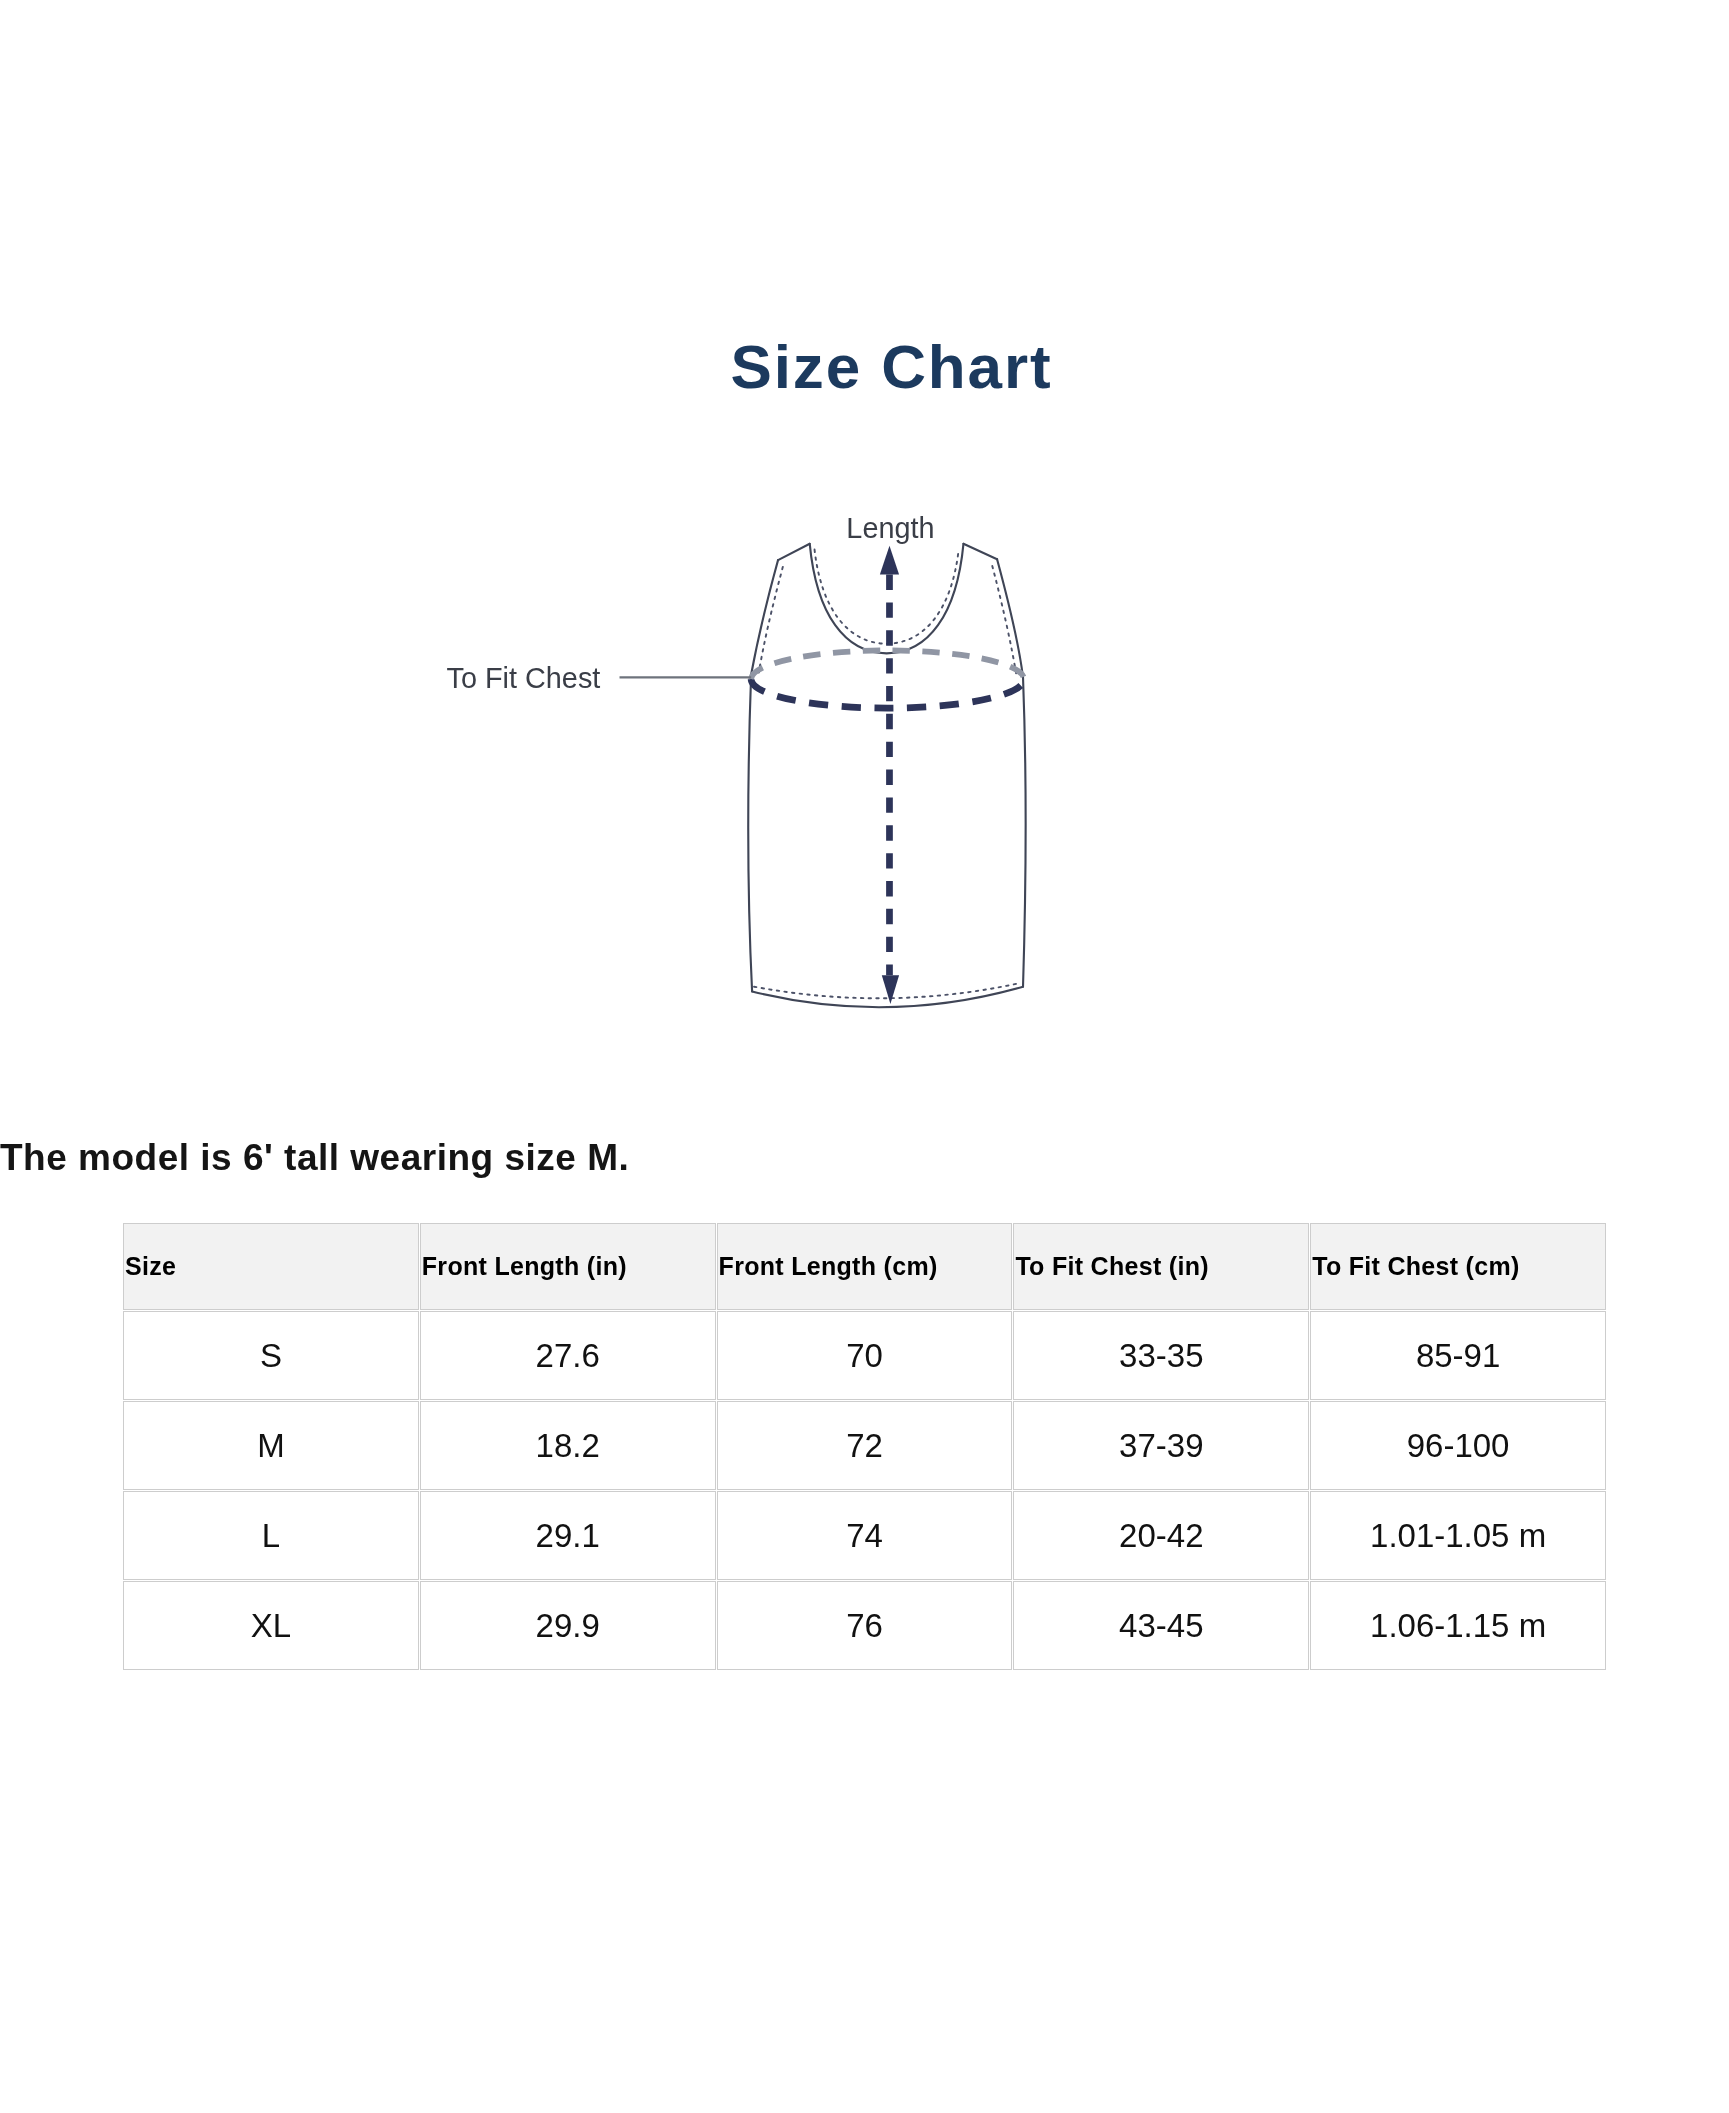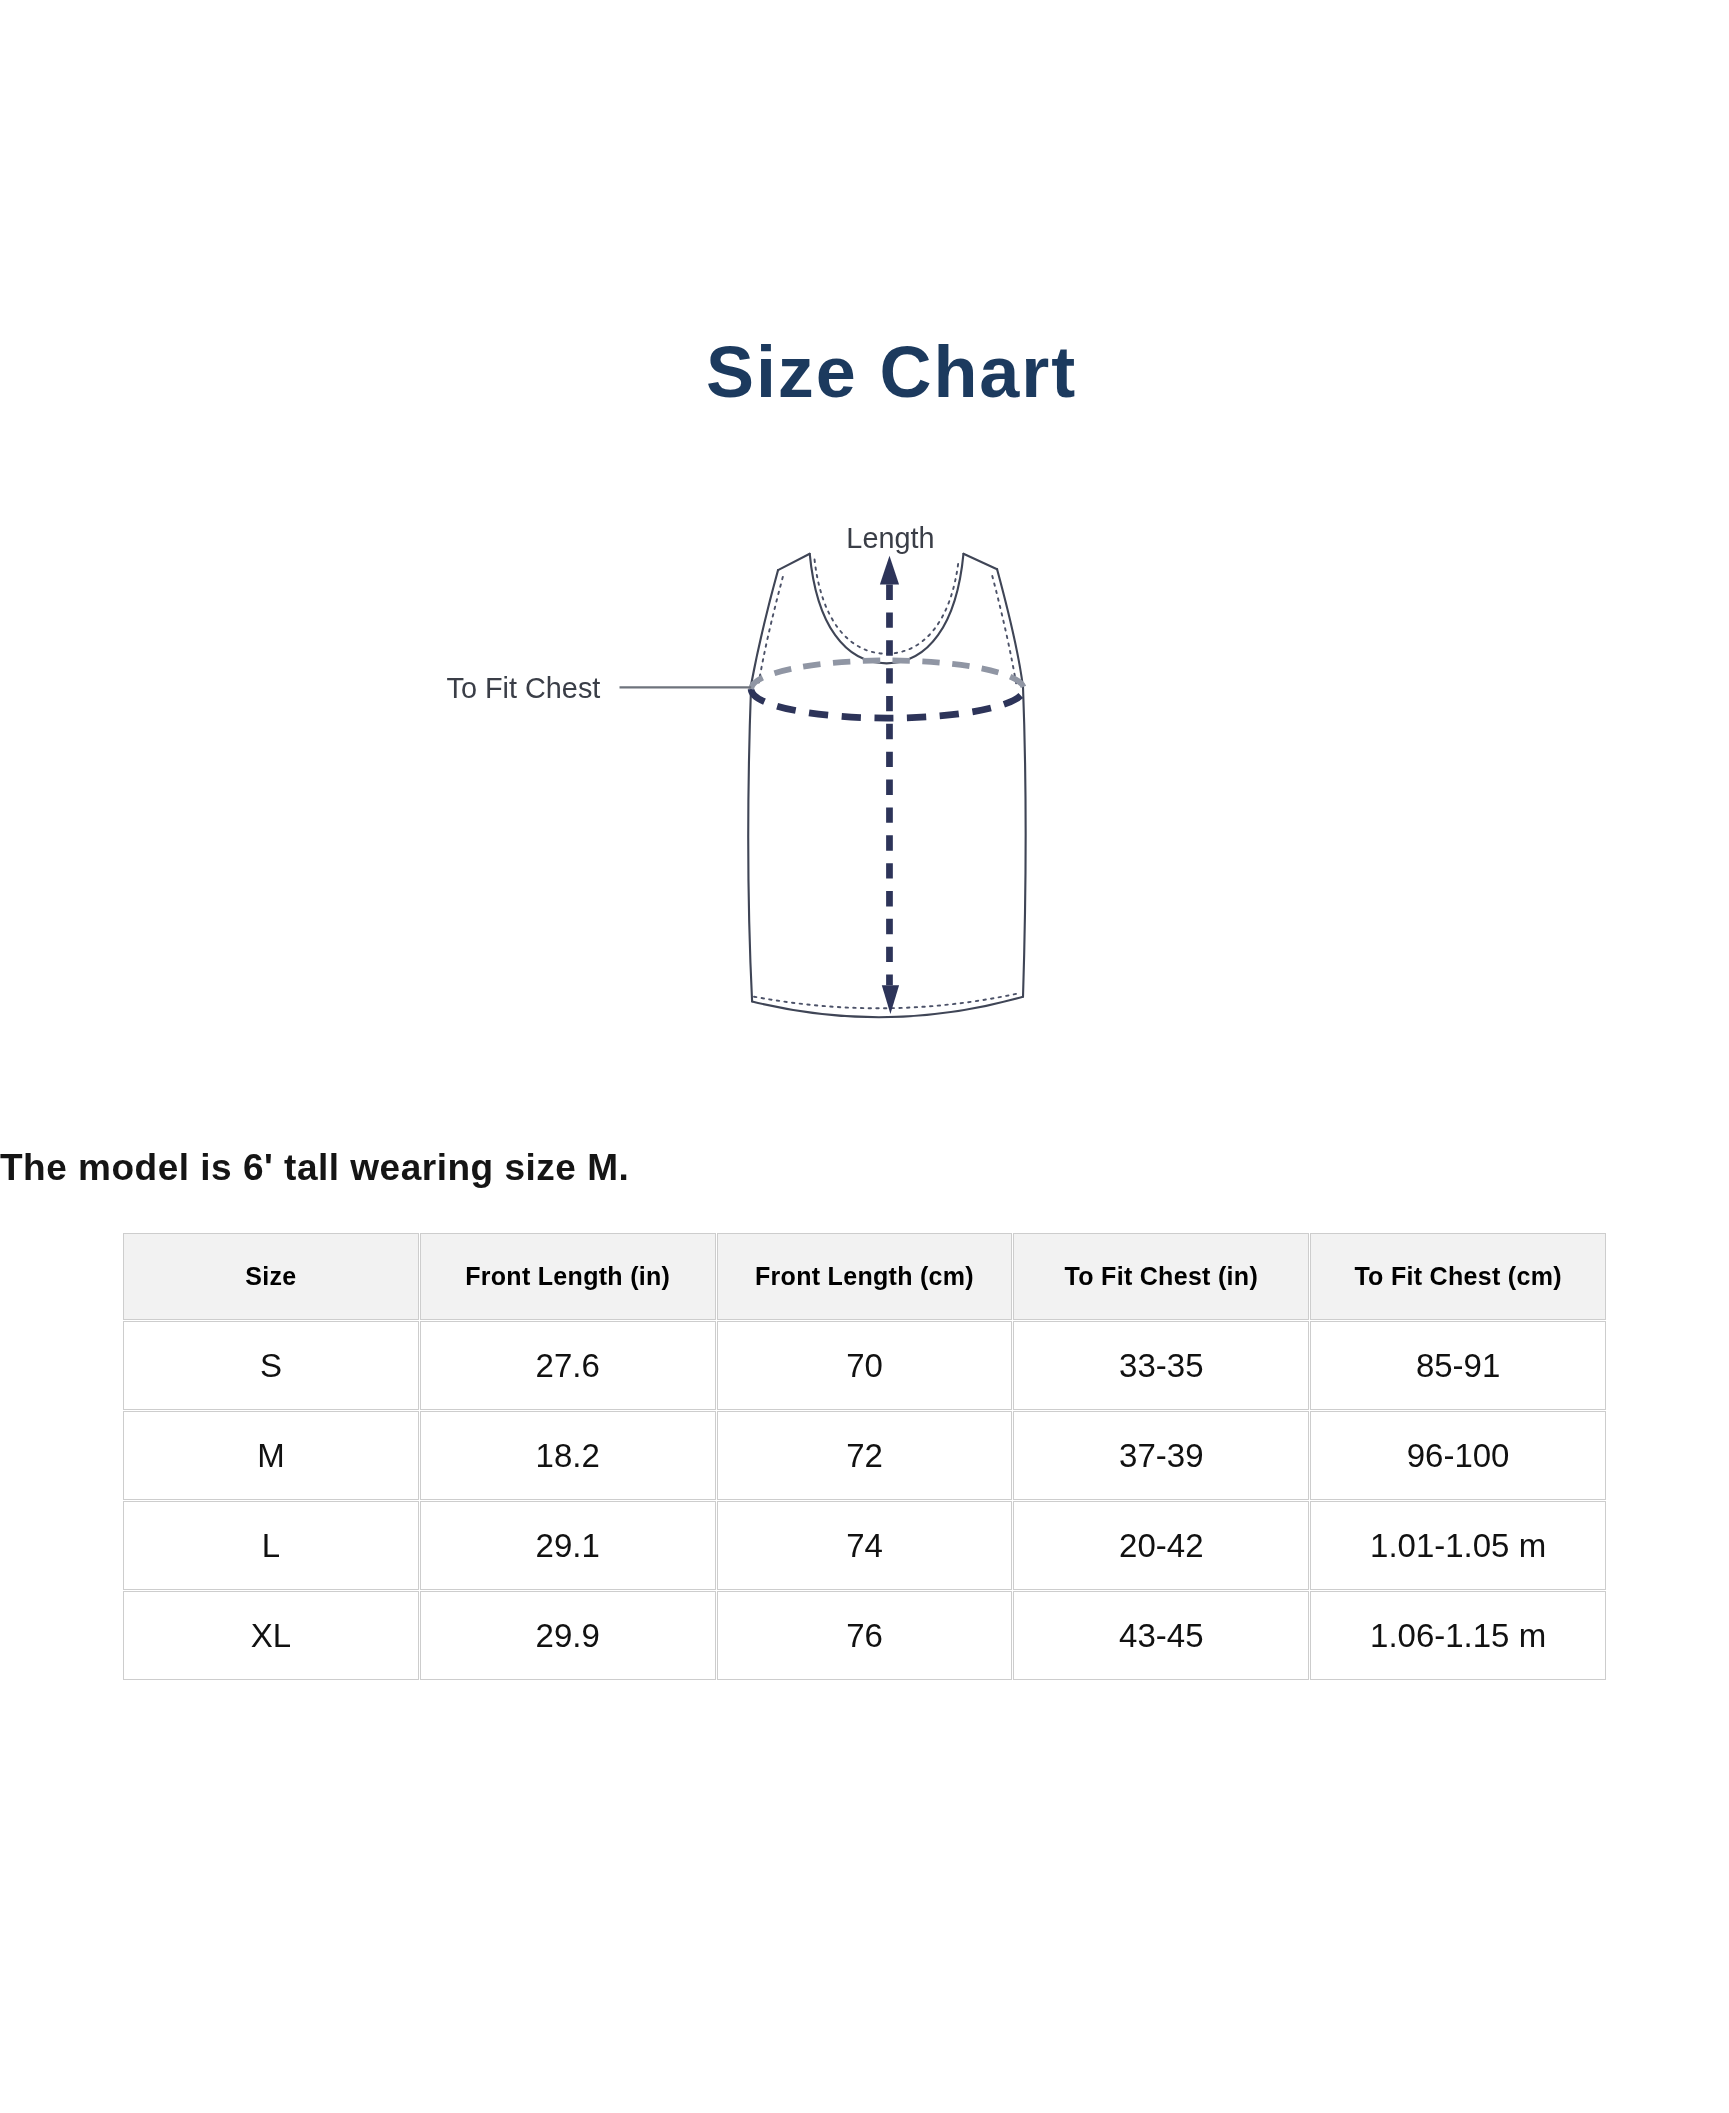--- a/index.html
+++ b/index.html
@@ -14,21 +14,21 @@
   .page {
     position: relative;
     width: 1729px;
     height: 2114px;
     background: #ffffff;
   }
   .title {
     margin: 0;
     padding: 336px 0 0 54px;
     text-align: center;
-    font-size: 72px;
+    font-size: 62px;
     line-height: 1;
     font-weight: 700;
     letter-spacing: 1.9px;
     color: var(--title_navy, #1c3a5e);
   }
   .diagram {
     width: 961px;
     height: 538px;
     margin: 92px 0 0 384px;
     position: relative;
@@ -59,21 +59,21 @@
     border-spacing: 1.9px;
     table-layout: fixed;
   }
   .size-table th {
     background: var(--header_bg, #f2f2f2);
     border: 1px solid var(--table_border, #cdcdcd);
     height: 83px;
     font-size: 25px;
     font-weight: 700;
     color: #000000;
-    text-align: center;
+    text-align: left;
     vertical-align: middle;
     letter-spacing: 0.3px;
   }
   .size-table td {
     background: #ffffff;
     border: 1px solid var(--table_border, #cdcdcd);
     height: 85px;
     font-size: 33px;
     font-weight: 400;
     color: #111111;

